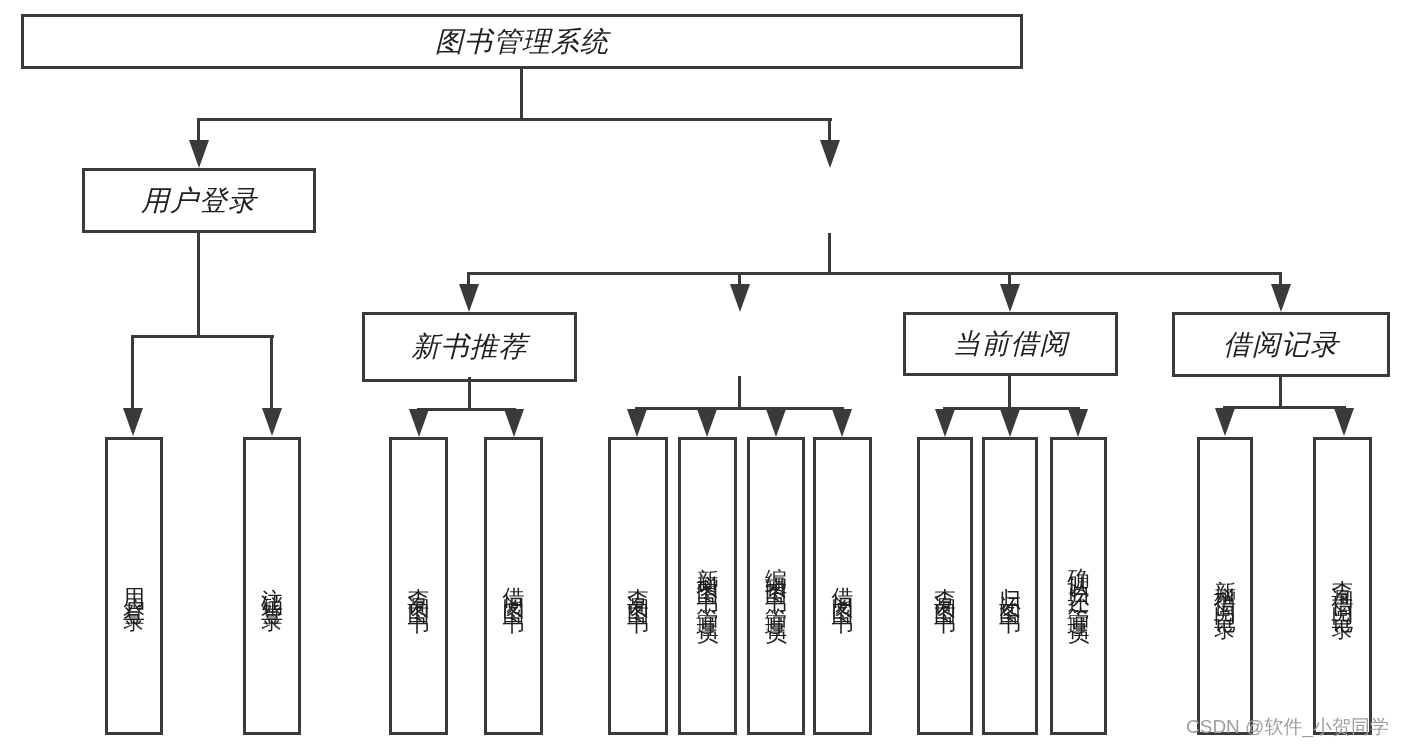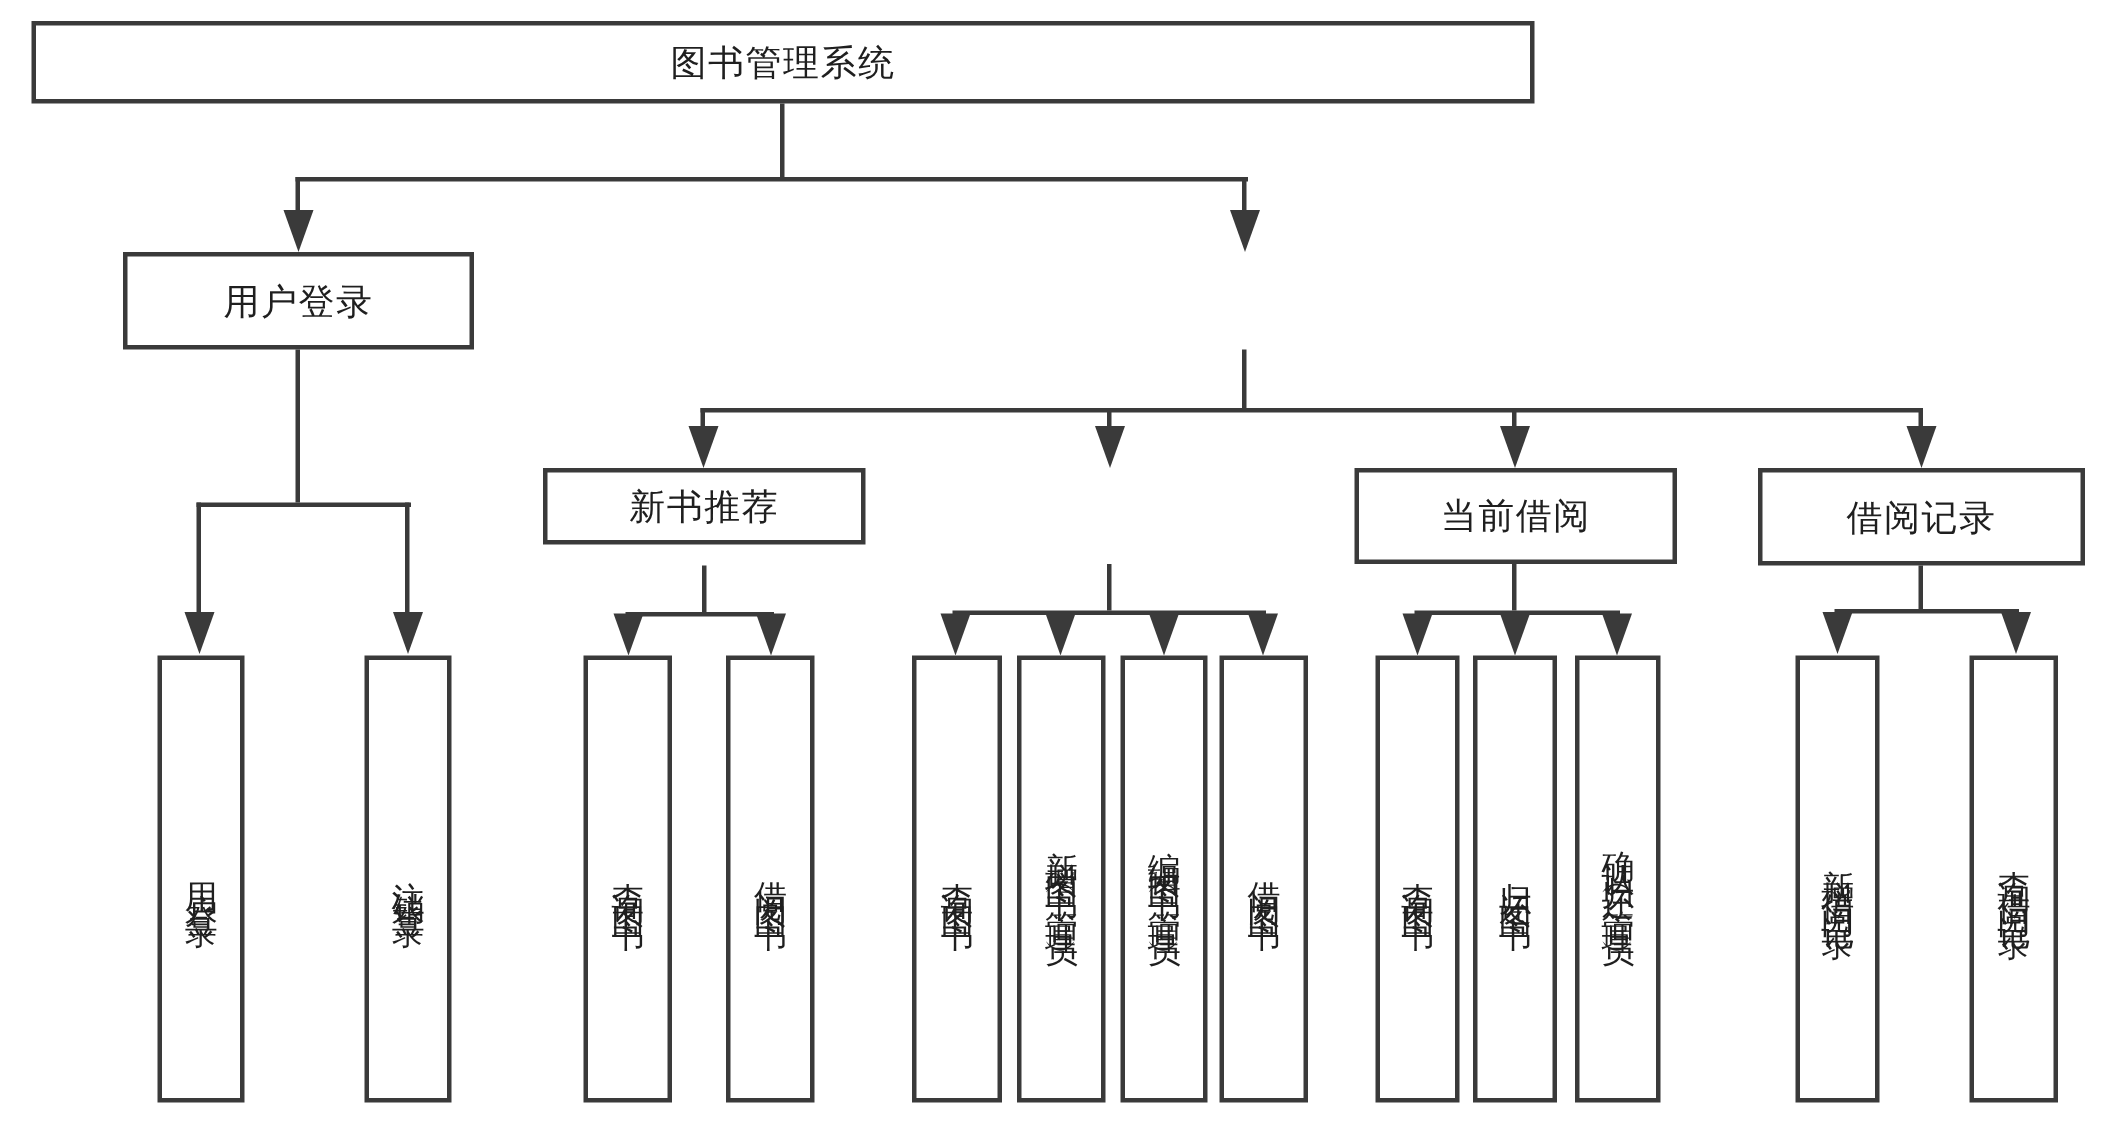--- a/index.html
+++ b/index.html
@@ -22,22 +22,23 @@
   }
   
   .node {
     position: absolute;
     border: 3px solid var(--line);
     background: var(--background);
     display: flex;
     align-items: center;
     justify-content: center;
     color: var(--text);
-    font-size: 24px;
+    font-size: 28px;
     letter-spacing: 1px;
+    font-style: italic;
   }
   
   .leaf {
     position: absolute;
     border: 3px solid var(--line);
     background: var(--background);
     display: flex;
     align-items: center;
     justify-content: center;
     color: var(--text);
@@ -100,21 +101,21 @@
   <div class="hline" style="left:467px; top:272px; width:815px;"></div>
   <div class="vline" style="left:467px; top:272px; height:14px;"></div>
   <div class="arrow" style="left:459px; top:284px;"></div>
   <div class="vline" style="left:738px; top:272px; height:14px;"></div>
   <div class="arrow" style="left:730px; top:284px;"></div>
   <div class="vline" style="left:1008px; top:272px; height:14px;"></div>
   <div class="arrow" style="left:1000px; top:284px;"></div>
   <div class="vline" style="left:1279px; top:272px; height:14px;"></div>
   <div class="arrow" style="left:1271px; top:284px;"></div>
 
-  <div class="node" style="left:362px; top:312px; width:215px; height:51px;">
+  <div class="node" style="left:362px; top:312px; width:215px; height:70px;">
     <span>新书推荐</span>
   </div>
   <div class="node" style="left:903px; top:312px; width:215px; height:64px;">
     <span>当前借阅</span>
   </div>
   <div class="node" style="left:1172px; top:312px; width:218px; height:65px;">
     <span>借阅记录</span>
   </div>
 
   <div class="vline" style="left:468px; top:377px; height:31px;"></div>
@@ -177,14 +178,15 @@
     <span>确认归还（管理员）</span>
   </div>
 
   <div class="leaf" style="left:1197px; top:437px; width:56px; height:298px;">
     <span>新增借阅记录</span>
   </div>
   <div class="leaf" style="left:1313px; top:437px; width:59px; height:298px;">
     <span>查询借阅记录</span>
   </div>
 
+  <div class="watermark">CSDN @软件_小贺同学</div>
 
 </div>
 
 </body></html>

